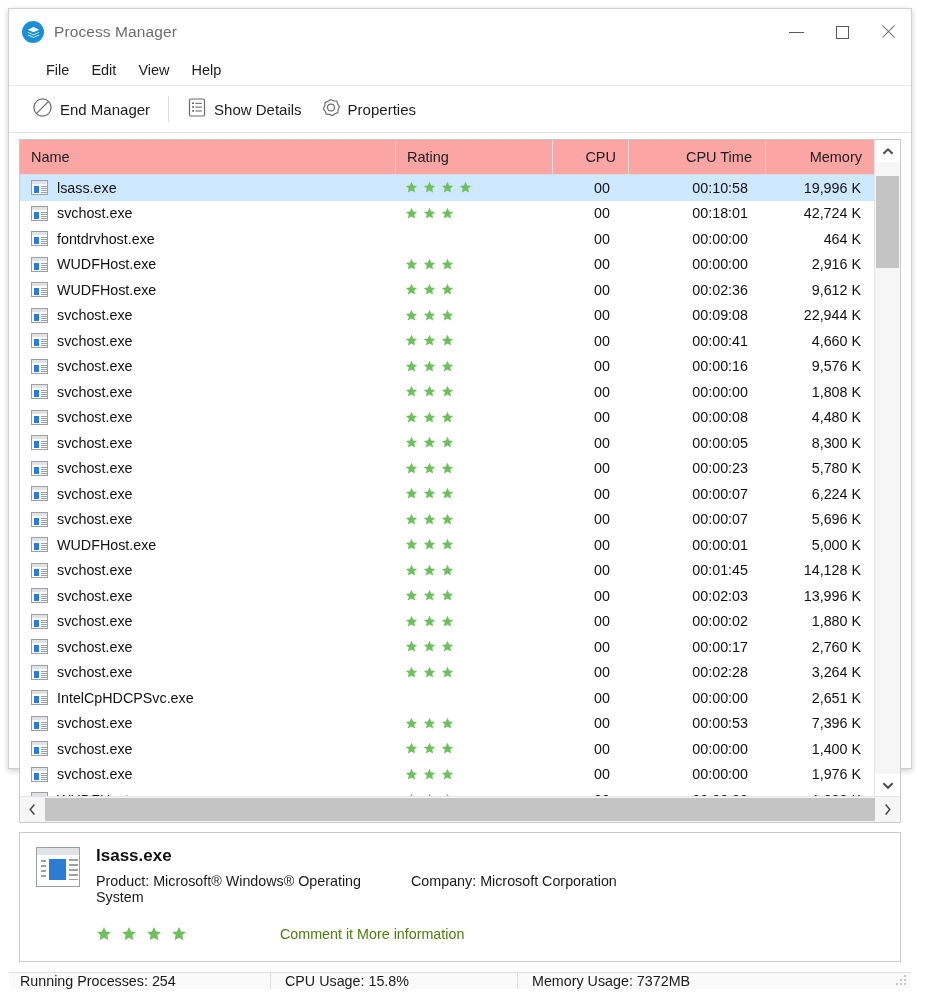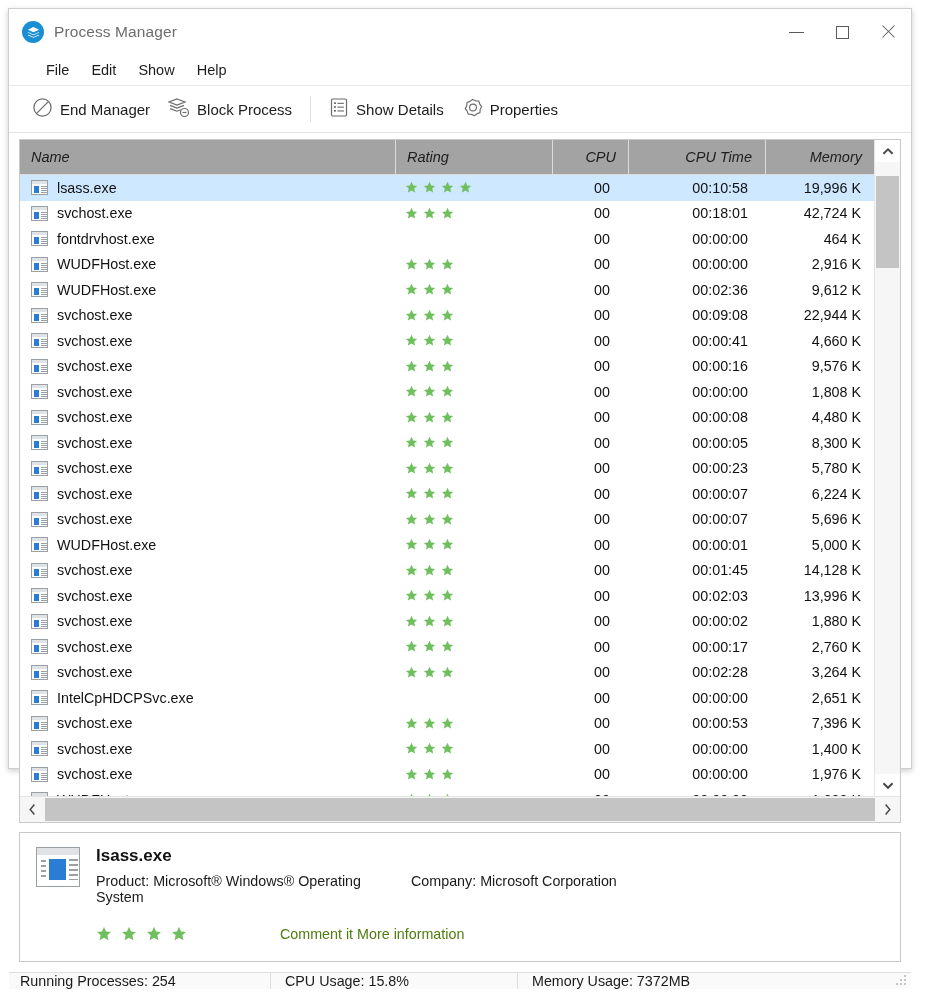--- a/index.html
+++ b/index.html
@@ -168,23 +168,22 @@
     flex: 1 1 auto;
     min-width: 0;
     display: flex;
     flex-direction: column;
   }
   .hdr {
     display: flex;
     height: 34px;
     flex: 0 0 34px;
     align-items: stretch;
-    background: #a3a3a3;
+    background: #fca5a5;
     border-bottom: 1px solid #dcdcdc;
-    font-style: italic;
   }
   .hdr-cell {
     display: flex;
     align-items: center;
     font-size: 14.5px;
     color: #1d1d1d;
     box-sizing: border-box;
     border-right: 1px solid #dcdcdc;
     padding: 0 8px;
     cursor: default;
@@ -459,48 +458,36 @@
         </div>
         <div class="win-btn close">
           <div class="close-glyph"></div>
         </div>
       </div>
     </div>
 
     <div class="menubar">
       <div class="menu-item">File</div>
       <div class="menu-item">Edit</div>
-      <div class="menu-item">Show</div>
+      <div class="menu-item">View</div>
       <div class="menu-item">Help</div>
     </div>
 
     <div class="toolbar">
 
       <div class="tb-btn">
         <span>
           <svg width="21" height="21" viewBox="0 0 22 22">
             <circle cx="11" cy="11" r="9" fill="none" stroke="#6b6b6b" stroke-width="1.3"></circle>
             <line x1="4.8" y1="17.2" x2="17.2" y2="4.8" stroke="#6b6b6b" stroke-width="1.3"></line>
           </svg>
         </span>
         <span class="tb-label">End Manager</span>
       </div>
 
-      <div class="tb-btn">
-        <span>
-          <svg width="22" height="21" viewBox="0 0 22 21">
-            <path d="M9 2 L17 5 L9 8 L1 5 Z" fill="none" stroke="#6b6b6b" stroke-width="1.2"></path>
-            <path d="M2 8.4 L9 11 L16 8.4" fill="none" stroke="#6b6b6b" stroke-width="1.2"></path>
-            <path d="M2 11.6 L9 14.2 L13 12.7" fill="none" stroke="#6b6b6b" stroke-width="1.2"></path>
-            <circle cx="16.5" cy="15.5" r="4" fill="#ffffff" stroke="#6b6b6b" stroke-width="1.2"></circle>
-            <line x1="14.6" y1="15.5" x2="18.4" y2="15.5" stroke="#6b6b6b" stroke-width="1.2"></line>
-          </svg>
-        </span>
-        <span class="tb-label">Block Process</span>
-      </div>
 
       <div class="tb-sep"></div>
 
       <div class="tb-btn">
         <span>
           <svg width="20" height="21" viewBox="0 0 20 21">
             <rect x="2.5" y="2" width="15" height="17" rx="1.2" fill="none" stroke="#6b6b6b" stroke-width="1.2"></rect>
             <rect x="5" y="5.4" width="2" height="1.6" fill="#6b6b6b"></rect>
             <rect x="8.4" y="5.8" width="6.5" height="1.1" fill="#6b6b6b"></rect>
             <rect x="5" y="9.2" width="2" height="1.6" fill="#6b6b6b"></rect>

